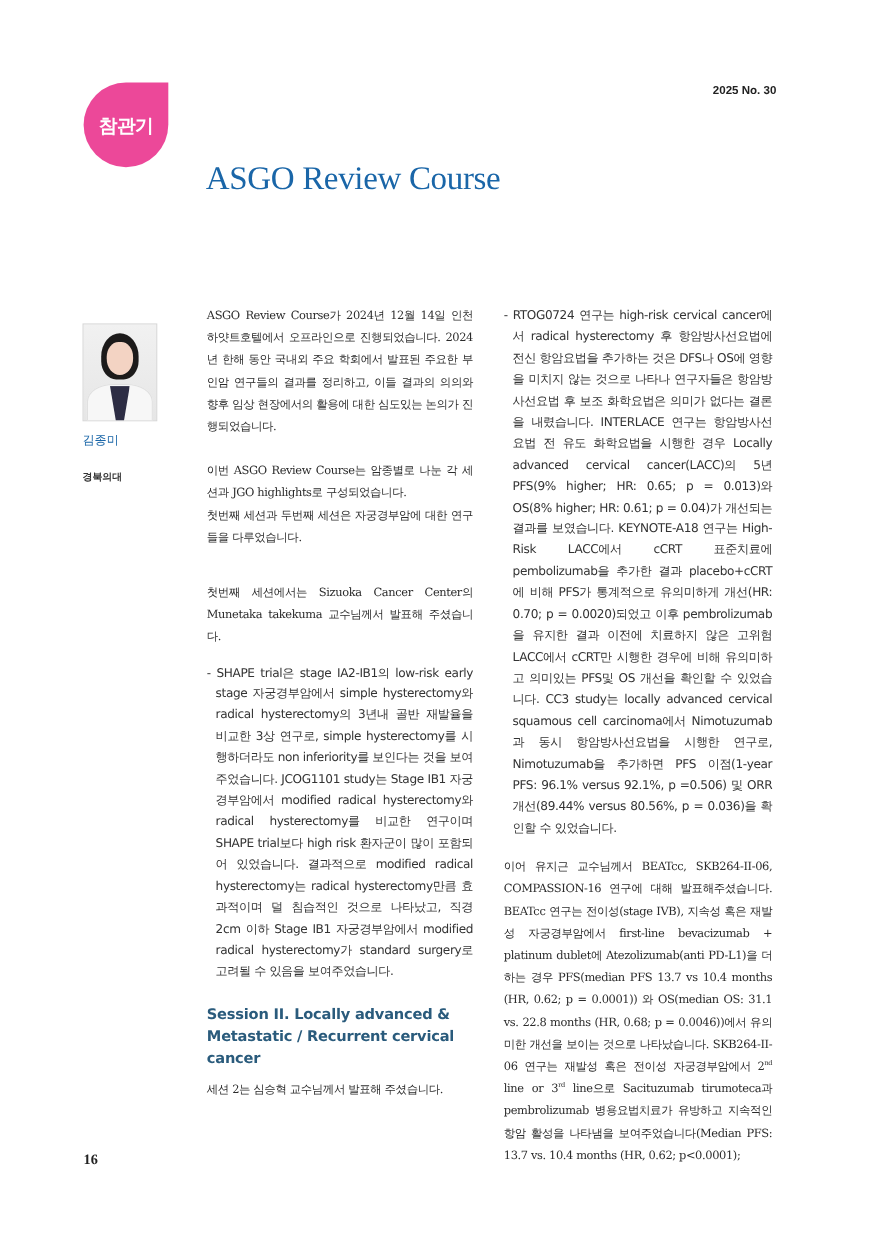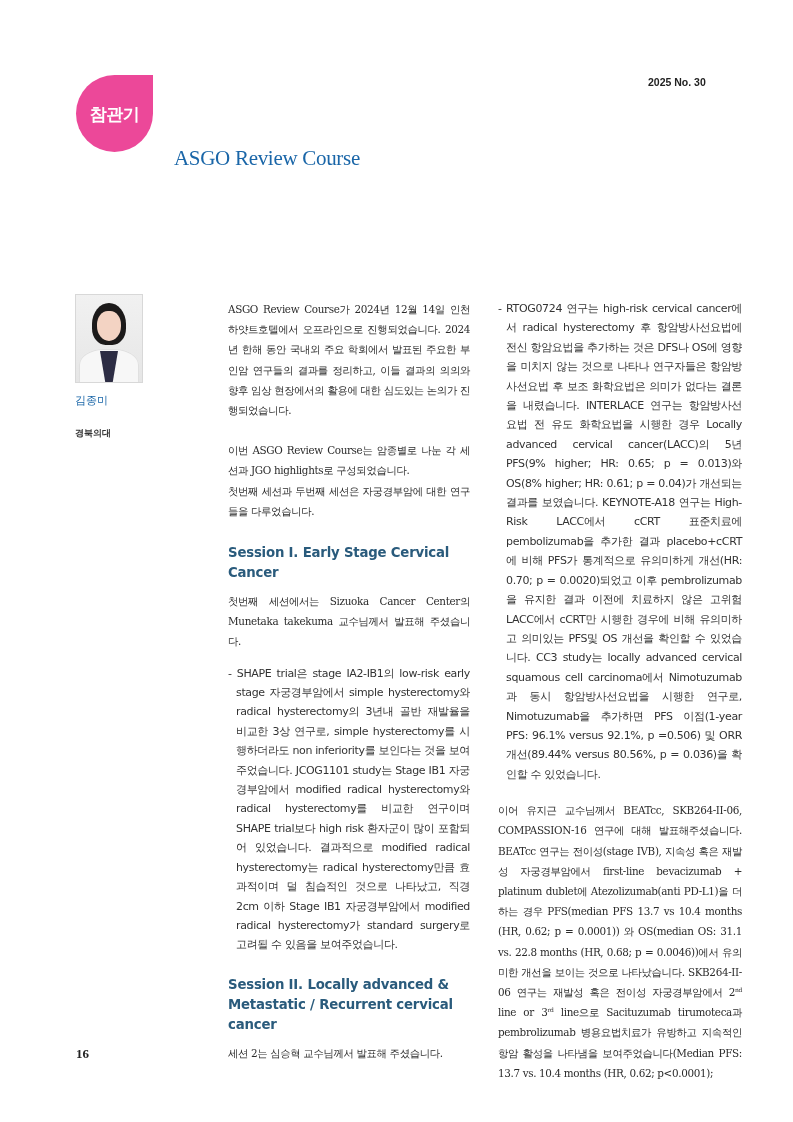--- a/index.html
+++ b/index.html
@@ -1,29 +1,29 @@
 <!DOCTYPE html>
 <html><head>
 <meta charset="utf-8">
 <style>
   html, body { margin: 0; padding: 0; background: #ffffff; }
   body { width: 793px; height: 1122px; position: relative; overflow: hidden; color: #2b2b2b; }
   .issue { position: absolute; top: 76px; left: 648px; font-family: Liberation Sans, sans-serif; font-weight: bold; font-size: 10.5px; color: #222; }
   .badge { position: absolute; left: 76px; top: 75px; width: 77px; height: 77px; background: #ec4899; border-radius: 50% 0 50% 50%; display: flex; align-items: center; justify-content: center; }
   .badge span { color: #fff; font-family: "DejaVu Sans", sans-serif; font-weight: bold; font-size: 17px; letter-spacing: -0.5px; margin-top: 2px; }
-  .title { position: absolute; left: 174px; top: 146px; font-family: "Liberation Serif", serif; font-size: 21px; color: #1a66a8; letter-spacing: -0.3px; }
+  .title { position: absolute; left: 187px; top: 146px; font-family: "Liberation Serif", serif; font-size: 30px; color: #1a66a8; letter-spacing: -0.3px; }
   .author { position: absolute; left: 75px; top: 294px; width: 68px; }
   .photo { width: 66px; height: 87px; border: 1px solid #d8d8d8; background: linear-gradient(#f1f1f1, #e6e6e6); position: relative; overflow: hidden; }
   .photo .hair { position: absolute; left: 16px; top: 8px; width: 34px; height: 42px; background: #1c1a1a; border-radius: 50% 50% 40% 40%; }
   .photo .face { position: absolute; left: 21px; top: 16px; width: 24px; height: 30px; background: #f3d3c3; border-radius: 45% 45% 50% 50%; }
   .photo .coat { position: absolute; left: 3px; top: 54px; width: 60px; height: 40px; background: #f7f7f7; border-radius: 40% 40% 0 0; box-shadow: inset 0 0 0 1px #e0e0e0; }
   .photo .shirt { position: absolute; left: 24px; top: 56px; width: 18px; height: 32px; background: #2d2d44; clip-path: polygon(0 0, 100% 0, 70% 100%, 30% 100%); }
   .author-name { margin-top: 10px; font-family: "DejaVu Sans", sans-serif; font-size: 11px; color: #1a66a8; }
   .author-aff { margin-top: 19px; font-family: "DejaVu Sans", sans-serif; font-size: 9px; font-weight: bold; color: #333; }
-  .col { position: absolute; top: 299px; width: 242px; margin-left: 40px; }
+  .col { position: absolute; top: 277px; width: 242px; }
   .col.left { left: 188px; }
   .col.right { left: 458px; width: 244px; }
   .serif { font-family: "DejaVu Serif", serif; font-size: 10.4px; line-height: 20.2px; text-align: justify; color: #2b2b2b; letter-spacing: -0.35px; margin: 0; }
   .sans { font-family: "DejaVu Sans", sans-serif; font-size: 11px; line-height: 19.4px; text-align: justify; color: #333; letter-spacing: -0.35px; margin: 0; }
   .bullet { padding-left: 8px; text-indent: -8px; }
   .heading { font-family: "DejaVu Sans", sans-serif; font-size: 13.3px; color: #2a5b7c; line-height: 20px; margin: 0; letter-spacing: -0.2px; }
   .gap-l { height: 20px; }
   .page-num { position: absolute; left: 76px; top: 1046px; font-family: "Liberation Serif", serif; font-weight: bold; font-size: 13px; color: #222; }
   sup { font-size: 6px; line-height: 0; }
 </style>
@@ -48,21 +48,20 @@
   <div class="author-name">김종미</div>
   <div class="author-aff">경북의대</div>
 </div>
 
 <div class="col left">
   <p class="serif">ASGO Review Course가 2024년 12월 14일 인천 하얏트호텔에서 오프라인으로 진행되었습니다. 2024년 한해 동안 국내외 주요 학회에서 발표된 주요한 부인암 연구들의 결과를 정리하고, 이들 결과의 의의와 향후 임상 현장에서의 활용에 대한 심도있는 논의가 진행되었습니다.</p>
   <div class="gap-l"></div>
   <p class="serif">이번 ASGO Review Course는 암종별로 나눈 각 세션과 JGO highlights로 구성되었습니다.</p>
   <p class="serif">첫번째 세션과 두번째 세션은 자궁경부암에 대한 연구들을 다루었습니다.</p>
   <div style="height:22px"></div>
-  <h2 class="heading">Session I. Early Stage Cervical Cancer</h2>
   <div style="height:8px"></div>
   <p class="serif">첫번째 세션에서는 Sizuoka Cancer Center의 Munetaka takekuma 교수님께서 발표해 주셨습니다.</p>
   <div style="height:12px"></div>
   <p class="sans bullet">- SHAPE trial은 stage IA2-IB1의 low-risk early stage 자궁경부암에서 simple hysterectomy와 radical hysterectomy의 3년내 골반 재발율을 비교한 3상 연구로, simple hysterectomy를 시행하더라도 non inferiority를 보인다는 것을 보여주었습니다. JCOG1101 study는 Stage IB1 자궁경부암에서 modified radical hysterectomy와 radical hysterectomy를 비교한 연구이며 SHAPE trial보다 high risk 환자군이 많이 포함되어 있었습니다. 결과적으로 modified radical hysterectomy는 radical hysterectomy만큼 효과적이며 덜 침습적인 것으로 나타났고, 직경 2cm 이하 Stage IB1 자궁경부암에서 modified radical hysterectomy가 standard surgery로 고려될 수 있음을 보여주었습니다.</p>
   <div style="height:20px"></div>
   <h2 class="heading">Session II. Locally advanced &amp; Metastatic / Recurrent cervical cancer</h2>
   <div style="height:8px"></div>
   <p class="serif">세션 2는 심승혁 교수님께서 발표해 주셨습니다.</p>
 </div>
 

